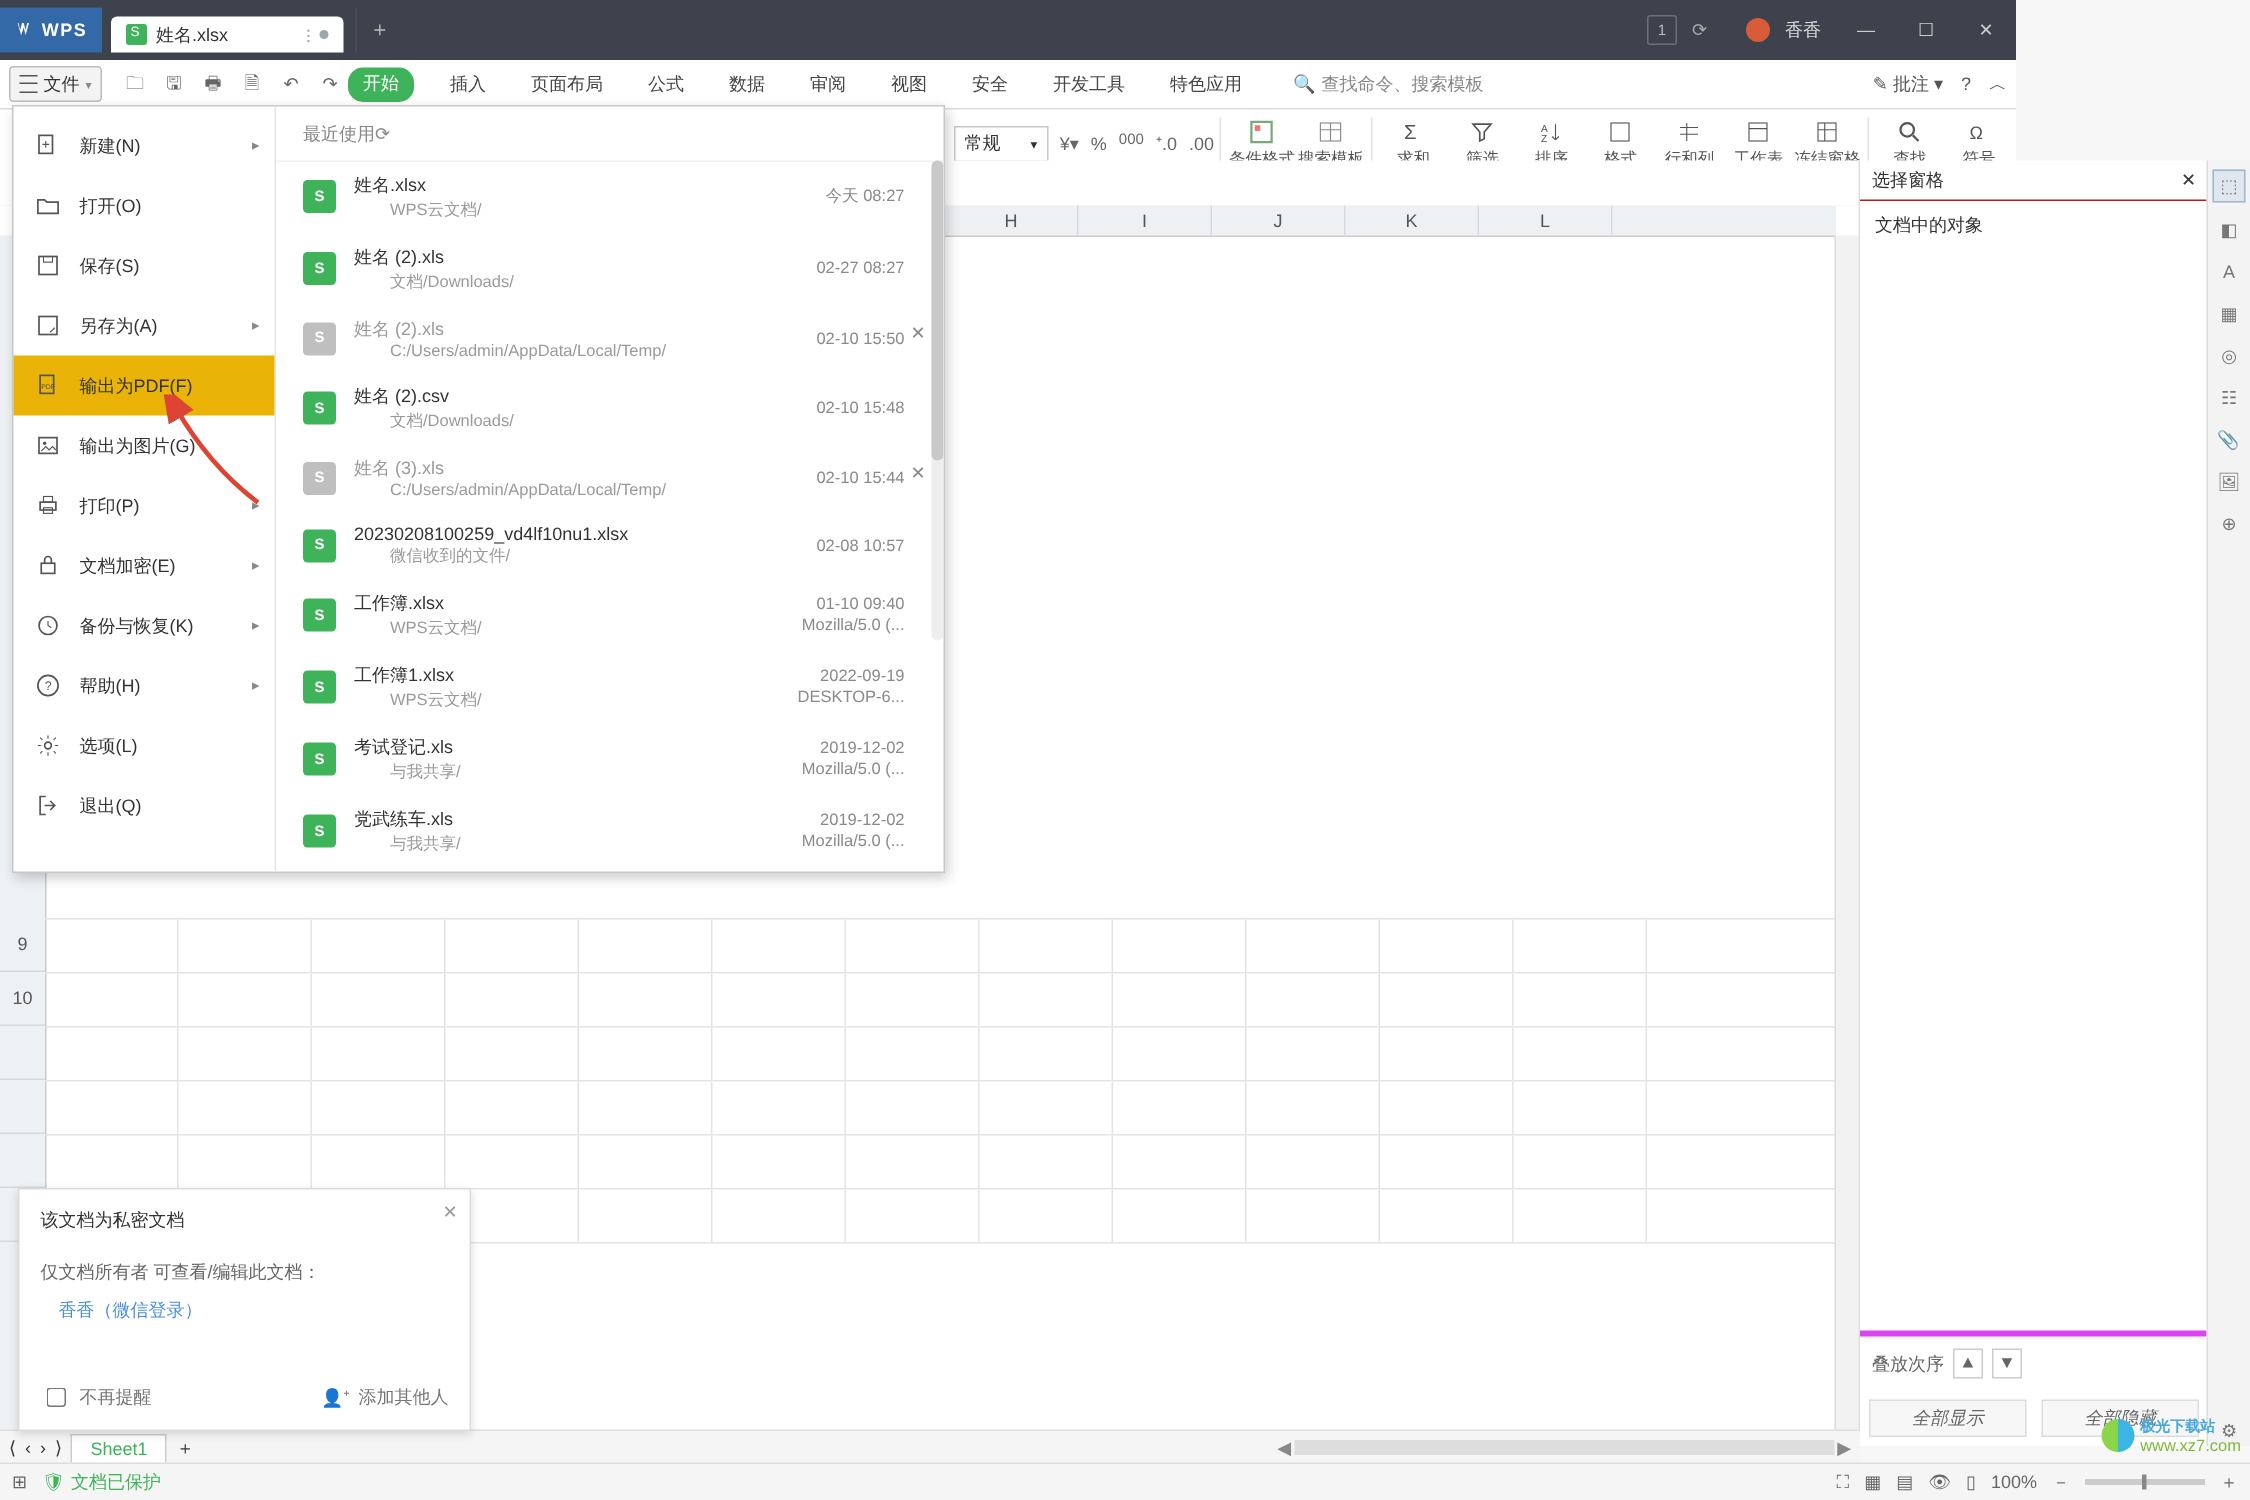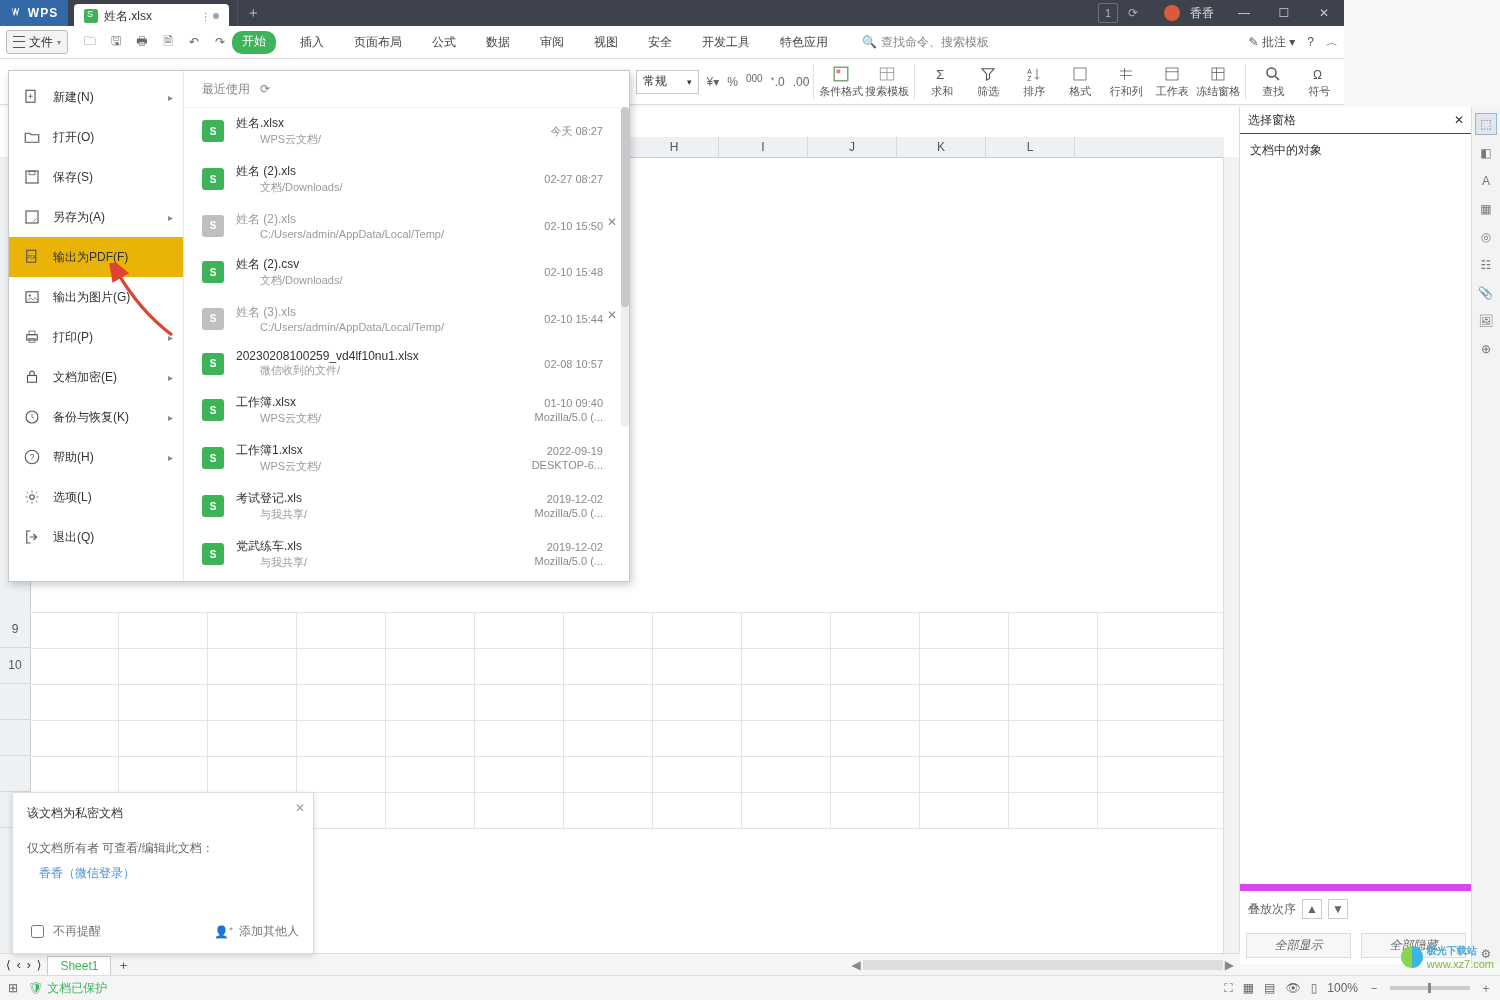--- a/index.html
+++ b/index.html
@@ -1,16 +1,16 @@
 <!DOCTYPE html>
 <html><head>
 <meta charset="utf-8">
 <style>
 html,body{margin:0;padding:0;width:1344px;height:896px;font-family:"Microsoft YaHei","Segoe UI",sans-serif;font-size:12px;background:#f7f7f7;overflow:hidden;color:#333;}
-.titlebar{height:26px;background:#3d424d;display:flex;align-items:center;color:#bbb;}
+.titlebar{height:40px;background:#3d424d;display:flex;align-items:center;color:#bbb;}
 .titlebar .wps-logo{width:68px;height:30px;background:#3269a6;display:flex;align-items:center;justify-content:center;gap:4px;color:#fff;font-weight:bold;letter-spacing:1px;}
 .titlebar .wps-logo svg{width:14px;height:14px;}
 .tab{height:24px;background:#fff;border-radius:4px 4px 0 0;margin-left:6px;margin-top:6px;display:flex;align-items:center;padding:0 10px;gap:6px;color:#333;}
 .tab .doc-ico{width:14px;height:14px;background:#3fb35a;border-radius:2px;position:relative;}
 .tab .doc-ico::after{content:"S";position:absolute;color:#fff;font-size:9px;left:3px;top:0;}
 .tab .dot{width:6px;height:6px;border-radius:50%;background:#9aa;}
 .titlebar .plus{width:30px;height:30px;display:flex;align-items:center;justify-content:center;color:#bbb;font-size:14px;border-left:1px solid #4a4f59;margin-left:8px;}
 .titlebar .spacer{flex:1;}
 .win-btns{display:flex;align-items:center;gap:0;color:#ccc;}
 .win-btns span{width:40px;height:30px;display:flex;align-items:center;justify-content:center;font-size:12px;}
@@ -43,42 +43,42 @@
 .rownum{position:absolute;left:0;top:0;width:30px;bottom:0;background:#eef1f4;border-right:1px solid #ccc;}
 .rownum div{height:35px;border-bottom:1px solid #d5d9dd;text-align:center;line-height:35px;color:#555;}
 .cells{position:absolute;left:30px;top:0;right:0;bottom:0;}
 .cells .cr{height:35px;border-bottom:1px solid #e4e4e4;display:flex;}
 .cells .cr span{flex:0 0 88px;border-right:1px solid #e4e4e4;}
 .vscroll{position:absolute;right:0;top:20px;width:16px;bottom:0;background:#f2f2f2;border-left:1px solid #ddd;}
 .gridtop{position:absolute;left:0;top:0;right:260px;height:30px;background:#fff;border-bottom:1px solid #e3e3e3;}
 .rightpanel{position:absolute;right:28px;top:0;width:232px;bottom:36px;background:#fff;border-left:1px solid #ddd;display:flex;flex-direction:column;}
 .rp-hdr{height:26px;border-bottom:1px solid #b91c1c;display:flex;align-items:center;padding:0 8px;justify-content:space-between;color:#333;}
 .rp-sub{padding:8px 10px;color:#333;}
-.rp-foot{margin-top:auto;padding:8px;border-top:7px solid #d946ef;display:flex;align-items:center;gap:6px;color:#666;}
+.rp-foot{margin-top:auto;padding:8px;border-top:4px solid #d946ef;display:flex;align-items:center;gap:6px;color:#666;font-family:Liberation Mono, monospace;}
 .rp-foot .sq{width:18px;height:18px;border:1px solid #ccc;display:flex;align-items:center;justify-content:center;}
 .rp-btns{padding:6px;display:flex;gap:10px;font-style:italic;}
 .rp-btns span{flex:1;border:1px solid #ddd;text-align:center;padding:3px 0;color:#666;background:#f7f7f7;}
 .rstrip{position:absolute;right:0;top:0;width:28px;bottom:36px;background:#f3f3f3;border-left:1px solid #ddd;display:flex;flex-direction:column;align-items:center;gap:8px;padding-top:6px;}
 .rstrip span{width:20px;height:20px;display:flex;align-items:center;justify-content:center;color:#777;}
 .rstrip span.sel{background:#dfe6ee;border:1px solid #9db6cc;}
 .statusbar{position:absolute;left:0;right:0;bottom:0;height:24px;background:#f5f5f5;border-top:1px solid #ddd;display:flex;align-items:center;gap:10px;padding:0 8px;color:#666;}
 .statusbar .prot{color:#3fb35a;display:flex;align-items:center;gap:4px;}
 .statusbar .spacer{flex:1;}
 .sheettabs{position:absolute;left:0;right:260px;bottom:24px;height:22px;background:#f5f5f5;border-top:1px solid #ddd;display:flex;align-items:center;padding:0 6px;gap:6px;}
 .sheettabs .stab{background:#fff;border:1px solid #ccc;border-bottom:none;padding:2px 12px;color:#3fb35a;}
 .sheettabs .hscroll{flex:1;display:flex;justify-content:flex-end;align-items:center;gap:2px;color:#888;}
 
 .filemenu{position:absolute;left:8px;top:70px;width:620px;height:510px;background:#fff;border:1px solid #c8c8c8;box-shadow:2px 3px 8px rgba(0,0,0,.2);display:flex;z-index:50;}
 .fm-left{width:174px;border-right:1px solid #e6e6e6;padding:6px 0;}
 .fm-item{height:40px;display:flex;align-items:center;padding:0 14px;gap:12px;color:#333;position:relative;}
 .fm-item.sel{background:#eab308;}
 .fm-item .arr{position:absolute;right:10px;color:#888;font-size:10px;}
 .fm-item svg{width:18px;height:18px;flex:0 0 18px;color:#555;}
 .fm-right{flex:1;overflow:hidden;position:relative;}
-.fm-rhdr{height:36px;display:flex;align-items:center;padding:0 18px;gap:10px;color:#888;border-bottom:1px solid #f0f0f0;font-family:Liberation Mono, monospace;}
+.fm-rhdr{height:36px;display:flex;align-items:center;padding:0 18px;color:#888;border-bottom:1px solid #f0f0f0;font-family:Liberation Mono, monospace;}
 .fm-list{position:absolute;left:0;right:8px;top:36px;bottom:0;overflow:hidden;}
 .fm-row{display:flex;align-items:center;padding:8px 18px;gap:12px;position:relative;}
 .fm-row .fico{width:22px;height:22px;border-radius:3px;display:flex;align-items:center;justify-content:center;color:#fff;font-size:10px;font-weight:bold;}
 .fico.green{background:#3fb35a;}
 .fico.grey{background:#bfbfbf;}
 .fm-row .tcol{flex:1;min-width:0;}
 .fm-row .t1{color:#333;}
 .fm-row.dim .t1{color:#9a9a9a;}
 .fm-row .t2{color:#9a9a9a;font-size:11px;margin-left:24px;}
 .fm-row .meta{width:100px;text-align:right;color:#8a8a8a;font-size:11px;line-height:14px;}

